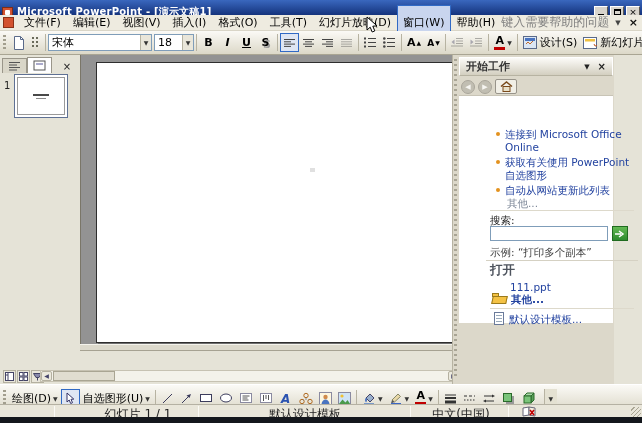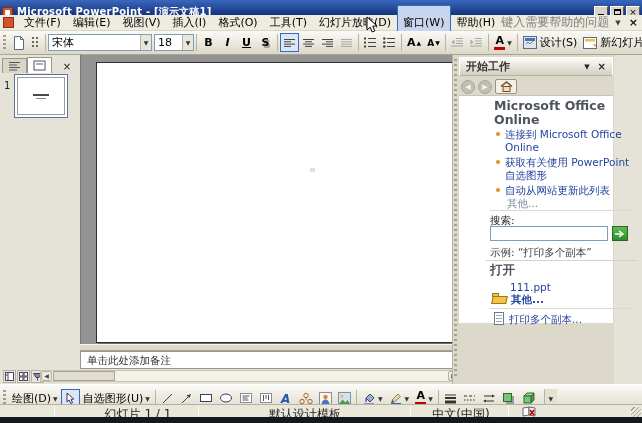--- a/index.html
+++ b/index.html
@@ -305,23 +305,20 @@
   <div class="abs sbtn" style="left:466px;top:344px;width:13px;height:12px;flex-direction:column;font-size:5px;line-height:4px">
       <span>▲</span>
       <span>▲</span>
     </div>
   <div class="abs sbtn" style="left:466px;top:357px;width:13px;height:12px;flex-direction:column;font-size:5px;line-height:4px">
       <span>▼</span>
       <span>▼</span>
     </div>
 
   <div class="abs splitter"></div>
-  <div class="abs notes">
-    <span>单击此处添加备注</span>
-  </div>
   <div class="abs sbtn" style="left:462px;top:352px;width:10px;height:8px">▲</div>
   <div class="abs sbtn" style="left:462px;top:361px;width:10px;height:8px">▼</div>
 
   <div class="abs viewbtn" style="left:3px;top:370px">
       <svg width="9" height="9">
         <rect x="0.5" y="0.5" width="8" height="8" fill="#fff" stroke="#446"></rect>
         <path d="M3 .5v8M.5 3h2.5" stroke="#446"></path>
       </svg>
     </div>
   <div class="abs viewbtn" style="left:17px;top:370px">
@@ -358,21 +355,20 @@
       <span class="navcirc">▶</span>
       <span class="homebtn">
           <svg width="13" height="11">
             <path d="M1 5.5L6.5 1 12 5.5" fill="none" stroke="#7a4a1a" stroke-width="1.5"></path>
             <rect x="3" y="5.5" width="7" height="5" fill="#e8e0c8" stroke="#7a4a1a"></rect>
           </svg>
         </span>
     </div>
     <div class="tp-white"></div>
   </div>
-  <div class="abs tp-head" style="left:494px;top:99px;width:140px">Microsoft Office Online</div>
   <div class="abs tp-row" style="left:494px;top:128px;width:142px">
     <span class="bullet"></span>
     <span class="tp-link">连接到 Microsoft Office Online</span>
   </div>
   <div class="abs tp-row" style="left:494px;top:156px;width:142px">
     <span class="bullet"></span>
     <span class="tp-link">获取有关使用 PowerPoint 自选图形</span>
   </div>
   <div class="abs tp-row" style="left:494px;top:184px;width:142px">
     <span class="bullet"></span>
@@ -394,21 +390,21 @@
   <div class="abs tp-row" style="left:492px;top:293px">
     <span class="folder">
         <span class="fb"></span>
         <span class="ft"></span>
       </span>
     <span class="tp-link" style="margin-left:4px;font-weight:bold">其他...</span>
   </div>
   <div class="abs tp-div" style="left:490px;top:308px;width:144px"></div>
   <div class="abs tp-row" style="left:494px;top:312px">
     <span class="dociconsm"></span>
-    <span class="tp-link" style="margin-left:5px;margin-top:1px">打印多个副本...</span>
+    <span class="tp-link" style="margin-left:5px;margin-top:1px">默认设计模板...</span>
   </div>
 
   <div class="abs drawbar">
     <span class="grip"></span>
     <span class="tbtn">
         <span>绘图(D)</span>
         <span class="ddsmall">▼</span>
       </span>
     <span class="tbtn press">
         <svg width="10" height="12">

